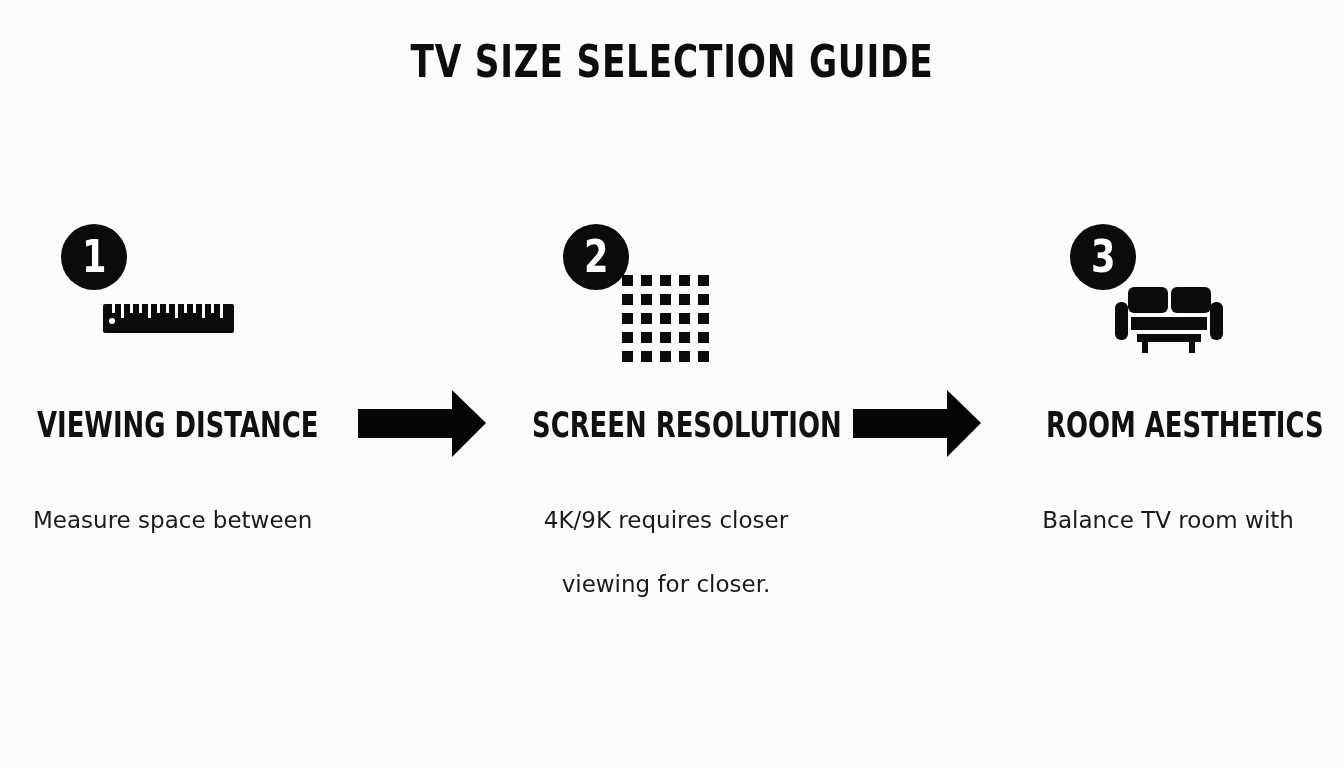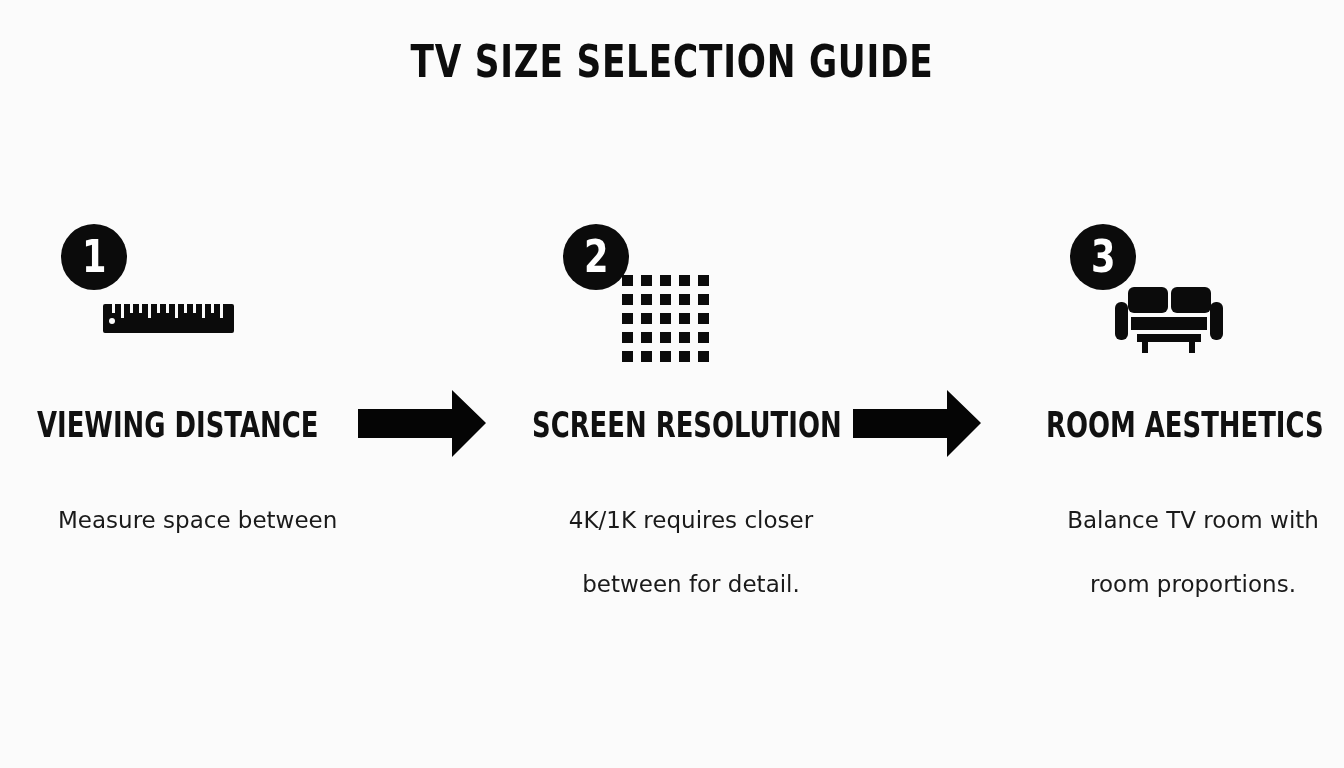--- a/index.html
+++ b/index.html
@@ -32,21 +32,20 @@
     position: absolute; top: 405px; white-space: nowrap;
     font-family: "DejaVu Sans", sans-serif; font-weight: bold;
     font-size: 35px; color: #111;
     transform: scaleX(0.74); transform-origin: left top;
   }
   .step-desc {
     position: absolute; top: 472px;
     font-family: "DejaVu Sans", sans-serif;
     font-size: 23px; line-height: 32px; color: #1a1a1a;
     white-space: pre-line;
-    margin-left: 25px;
   }
   .arrow { position: absolute; }
 </style>
 </head>
 <body>
 
 <div class="title">TV SIZE SELECTION GUIDE</div>
 
 <div>
   <div class="badge" style="left:61px; top:224px;">
@@ -97,22 +96,22 @@
         <rect x="76" y="57" width="11" height="11"></rect>
       <rect x="0" y="76" width="11" height="11"></rect>
         <rect x="19" y="76" width="11" height="11"></rect>
         <rect x="38" y="76" width="11" height="11"></rect>
         <rect x="57" y="76" width="11" height="11"></rect>
         <rect x="76" y="76" width="11" height="11"></rect>
     </g>
   </svg>
   <div class="step-heading" style="left:532px;">SCREEN RESOLUTION</div>
   <div class="step-desc" style="left:516px; width:300px; text-align:center;">
-    <div>4K/1K requires closer</div>
-    <div>between for detail.</div>
+    <div>4K/9K requires closer</div>
+    <div>viewing for closer.</div>
   </div>
 </div>
 
 <svg class="arrow" style="left:853px; top:390px;" width="128" height="68" viewBox="0 0 128 68">
   <path fill="#050505" d="M0 19 H94 V0 L128 33 L94 67 V48 H0 Z"></path>
 </svg>
 
 <div>
   <div class="badge" style="left:1070px; top:224px;">
     <span>3</span>
@@ -125,15 +124,14 @@
       <rect x="95" y="15" width="13" height="38" rx="6"></rect>
       <rect x="16" y="30" width="76" height="13"></rect>
       <rect x="22" y="47" width="64" height="8"></rect>
       <rect x="27" y="55" width="6" height="11"></rect>
       <rect x="74" y="55" width="6" height="11"></rect>
     </g>
   </svg>
   <div class="step-heading" style="left:1046px;">ROOM AESTHETICS</div>
   <div class="step-desc" style="left:1018px; width:300px; text-align:center;">
     <div>Balance TV room with</div>
-    <div>room proportions.</div>
   </div>
 </div>
 
 </body></html>

